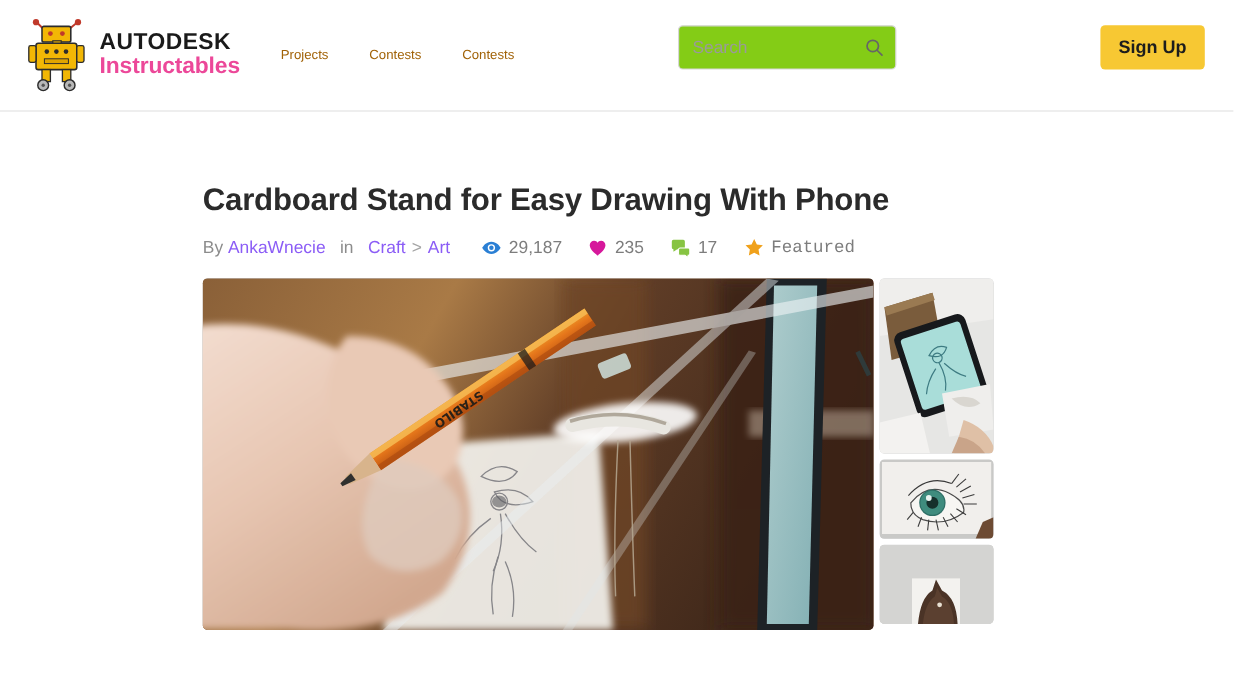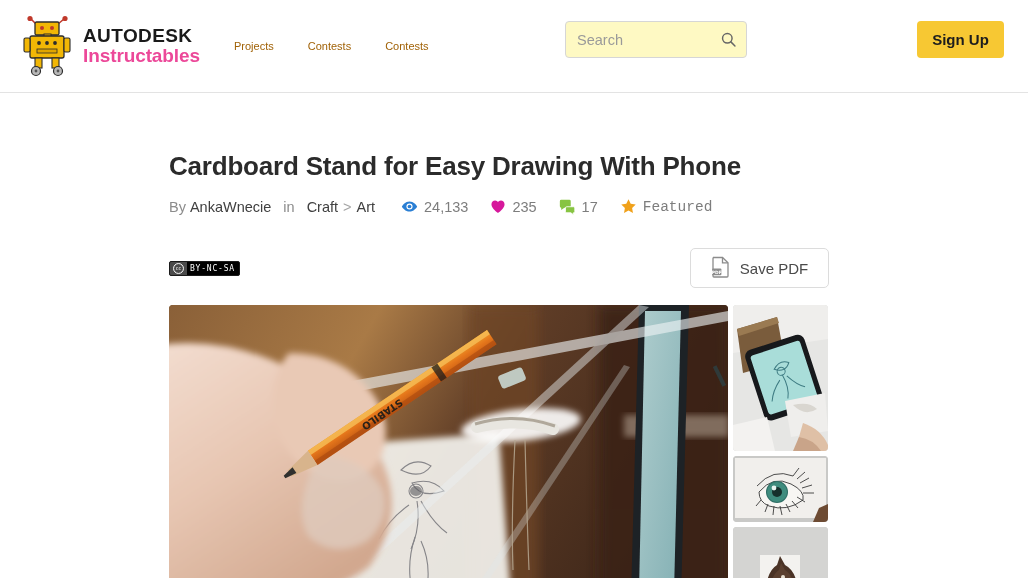--- a/index.html
+++ b/index.html
@@ -49,21 +49,21 @@
 
   .search-wrap {
     position: absolute;
     left: 565px; top: 21px;
     width: 182px; height: 37px;
   }
   .search-box {
     width: 100%; height: 100%;
     border: 1px solid #d6d6d6;
     border-radius: 4px;
-    background: #fef9c3;
+    background: #84cc16;
     display: flex; align-items: center;
     padding: 0 9px 0 11px;
   }
   .search-input {
     border: none; outline: none;
     flex: 1;
     font-size: 14.5px;
     font-family: "Liberation Sans", sans-serif;
     color: #3b3b3b;
     background: transparent;
@@ -107,21 +107,21 @@
   }
 
   .byline {
     margin-top: 16px;
     display: flex;
     align-items: center;
     font-size: 14.5px;
     color: #8c8c8c;
     gap: 0;
   }
-  .byline a { color: #404040; text-decoration: none; text-align: center; }
+  .byline a { color: #8b5cf6; text-decoration: none; text-align: center; }
   .byline .sep { margin: 0 5px; color: #a5a5a5; }
   .by-word { margin-right: 4px; }
   .in-word { margin: 0 12px; }
 
   .stats { display: flex; align-items: center; margin-left: 26px; gap: 0; }
   .stat { display: flex; align-items: center; gap: 6px; margin-right: 22px; }
   .stat:last-child { margin-right: 0; font-family: Liberation Mono, monospace; }
   .stat-val { font-size: 14.5px; color: #7d7d7d; }
   .stat-icon { display: block; flex: none; }
 
@@ -273,21 +273,21 @@
     <div class="stats">
 
       <div class="stat">
         <span>
           <svg class="stat-icon" width="17" height="17" viewBox="0 0 20 20">
             <path d="M10 4C5.2 4 1.8 8.2 1 10c.8 1.8 4.2 6 9 6s8.2-4.2 9-6c-.8-1.8-4.2-6-9-6z" fill="#2a7fd4"></path>
             <circle cx="10" cy="10" r="3.6" fill="#fff"></circle>
             <circle cx="10" cy="10" r="2.2" fill="#2a7fd4"></circle>
           </svg>
         </span>
-        <span class="stat-val">24,133</span>
+        <span class="stat-val">29,187</span>
       </div>
 
       <div class="stat">
         <span>
           <svg class="stat-icon" width="16" height="16" viewBox="0 0 20 20">
             <path d="M10 17.5S1.8 12 1.8 6.8C1.8 4 4 2 6.4 2c1.7 0 3 .9 3.6 2.1C10.6 2.9 11.9 2 13.6 2 16 2 18.2 4 18.2 6.8 18.2 12 10 17.5 10 17.5z" fill="#d6189b"></path>
           </svg>
         </span>
         <span class="stat-val">235</span>
       </div>
@@ -307,45 +307,20 @@
           <svg class="stat-icon" width="17" height="17" viewBox="0 0 20 20">
             <path d="M10 1.4l2.6 5.3 5.9.85-4.25 4.15 1 5.9L10 14.8l-5.25 2.8 1-5.9L1.5 7.55l5.9-.85z" fill="#f0a11b"></path>
           </svg>
         </span>
         <span class="stat-val">Featured</span>
       </div>
 
     </div>
   </div>
 
-  <div class="subrow">
-
-    <div class="cc-badge">
-      <span class="cc-circle">
-        <svg width="11" height="11" viewBox="0 0 20 20">
-          <circle cx="10" cy="10" r="9" fill="none" stroke="#fff" stroke-width="1.8"></circle>
-          <text x="10" y="13.6" font-family="DejaVu Sans, sans-serif" font-size="9" fill="#fff" text-anchor="middle">cc</text>
-        </svg>
-      </span>
-      <span class="cc-text">BY-NC-SA</span>
-    </div>
-
-    <button class="btn-pdf">
-      <span>
-        <svg width="19" height="22" viewBox="0 0 19 22">
-          <path d="M2 1.5h9.5L17 6.8V20a1 1 0 01-1 1H3a1 1 0 01-1-1V2.5a1 1 0 011-1z" fill="#fff" stroke="#8c8c8c" stroke-width="1.3"></path>
-          <path d="M11.5 1.6v5.3H17" fill="none" stroke="#8c8c8c" stroke-width="1.3"></path>
-          <rect x="1.2" y="12.6" width="9.2" height="6.6" rx="1" fill="#8c8c8c"></rect>
-          <text x="5.8" y="17.6" font-family="DejaVu Sans, sans-serif" font-size="4.4" font-weight="bold" fill="#fff" text-anchor="middle">PDF</text>
-        </svg>
-      </span>
-      <span class="btn-pdf-label">Save PDF</span>
-    </button>
-
-  </div>
 
   <div class="gallery">
 
     <div class="hero">
       <svg viewBox="0 0 559 293" preserveAspectRatio="xMidYMid slice">
         <defs>
           <linearGradient id="wood" x1="0" y1="0" x2="1" y2="0.3">
             <stop offset="0" stop-color="#8a6038"></stop>
             <stop offset="0.35" stop-color="#a97a46"></stop>
             <stop offset="0.62" stop-color="#5e3c26"></stop>

